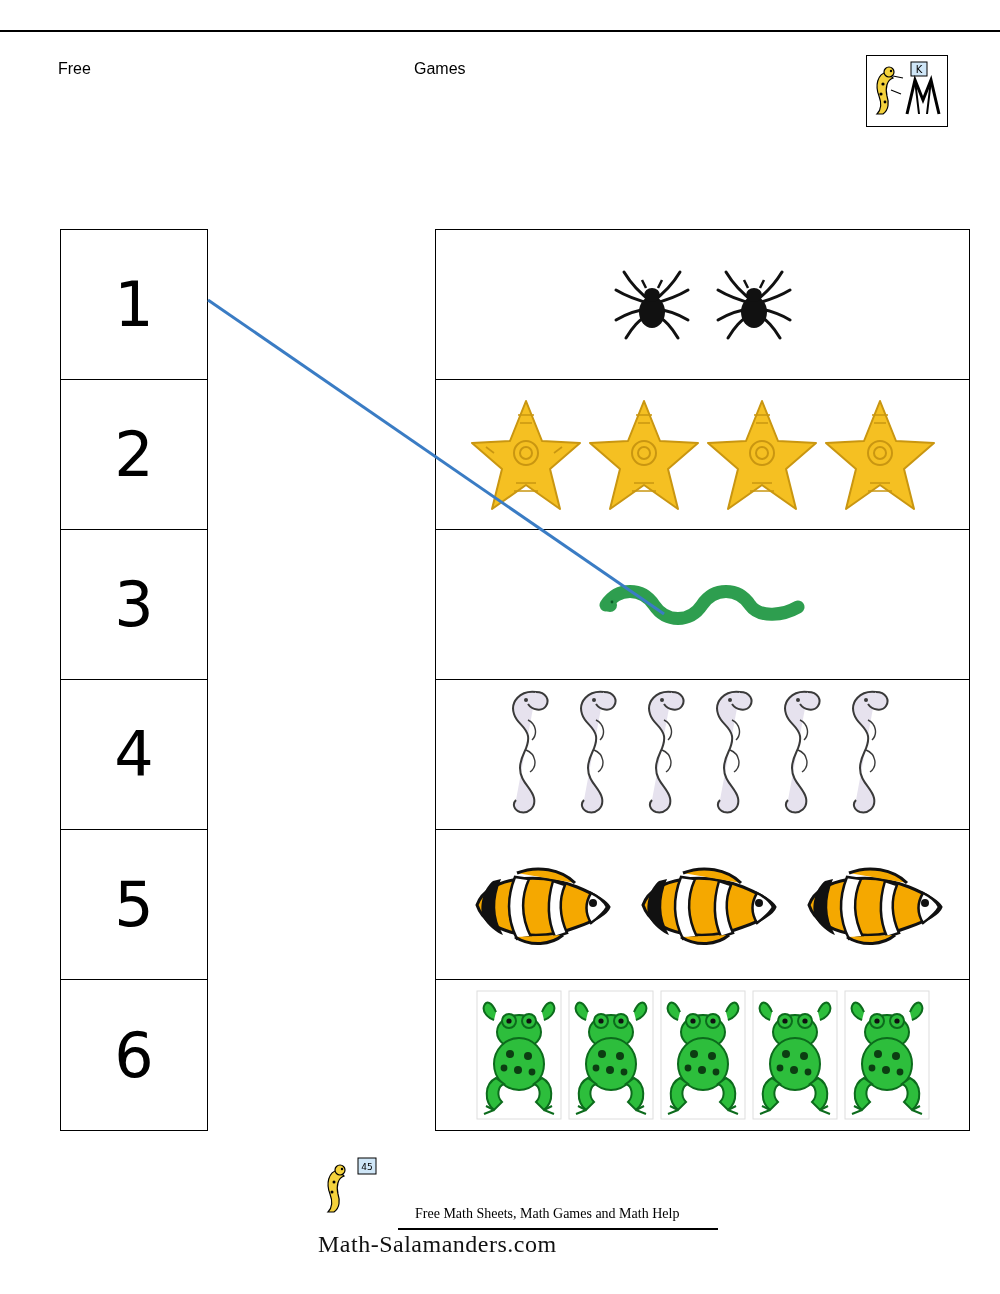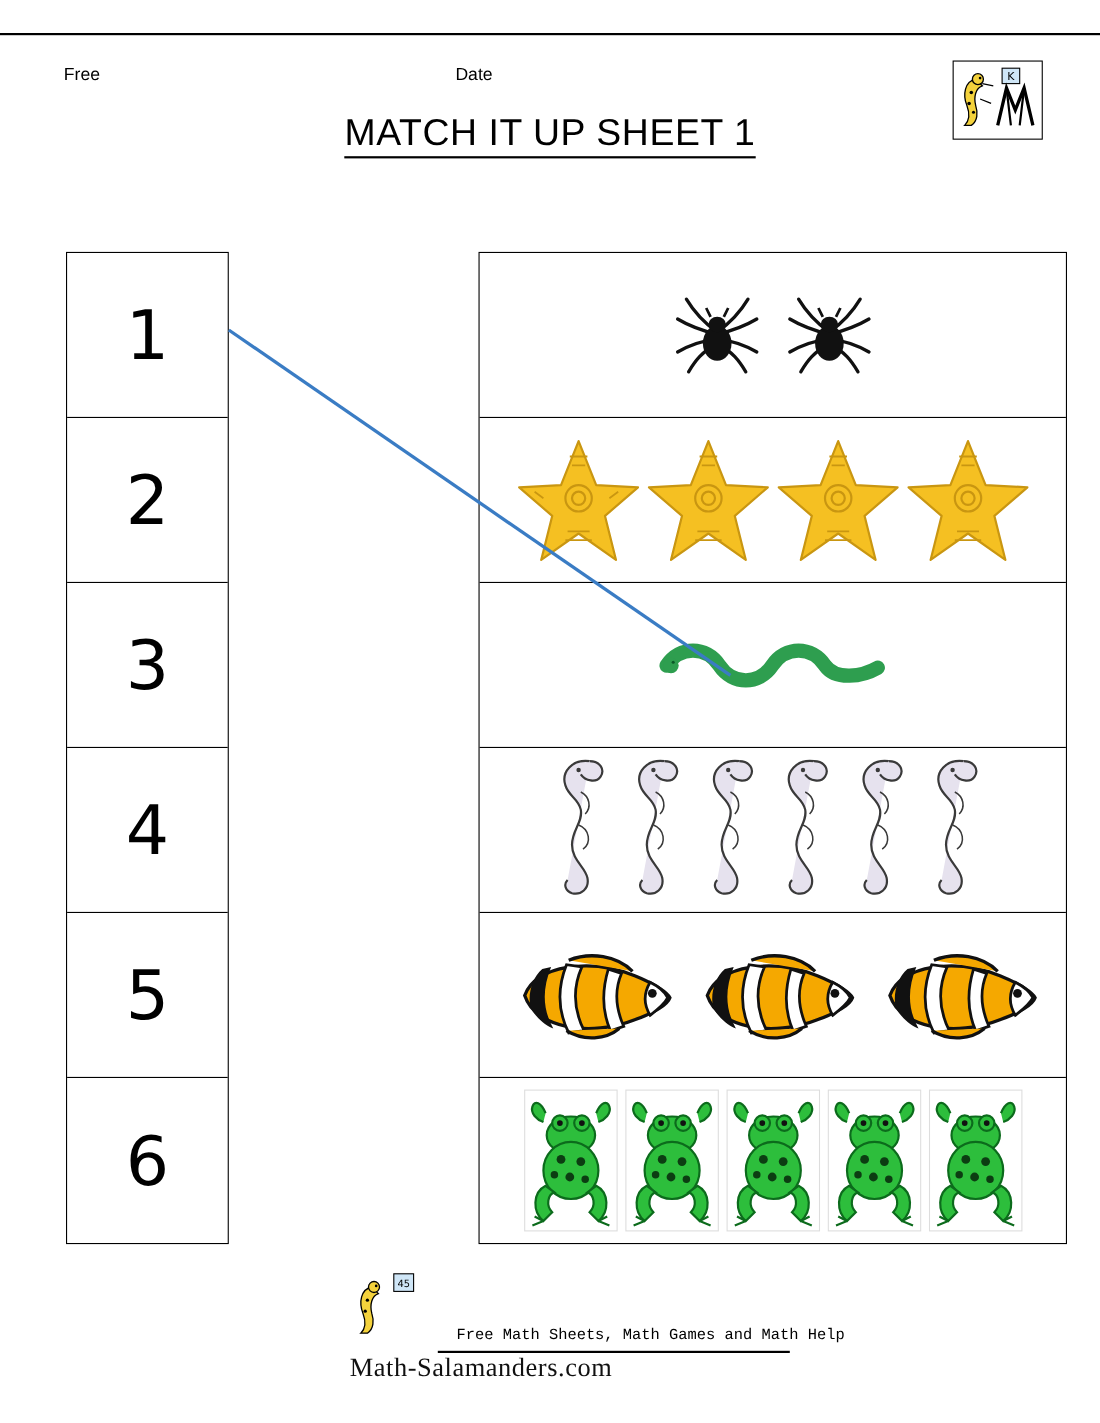--- a/index.html
+++ b/index.html
@@ -109,21 +109,21 @@
     position: absolute;
     left: 0; top: 0;
     width: 1000px; height: 1294px;
     pointer-events: none;
   }
   .footer-tagline {
     position: absolute;
     left: 415px; top: 1206px;
     font-size: 14px;
     color: #000;
-    font-family: Liberation Mono, monospace;
+    font-family: Liberation Serif, serif;
   }
   .footer-rule {
     position: absolute;
     left: 398px; top: 1228px;
     width: 320px; height: 2px;
     background: #000;
   }
   .footer-brand {
     position: absolute;
     left: 318px; top: 1231px;
@@ -141,21 +141,21 @@
   svg { display: block; }
 </style>
 </head>
 <body>
 
 <div class="page">
 
   <div class="top-rule"></div>
 
   <div class="name-label">Free</div>
-  <div class="date-label">Date</div>
+  <div class="date-label">Games</div>
 
   <div class="logo-box">
     <div class="logo-inner">
       <svg width="78" height="68" viewBox="0 0 78 68">
 
         <rect x="44" y="6" width="16" height="14" fill="#cfe6f7" stroke="#000" stroke-width="1"></rect>
         <text x="52" y="17" font-size="10" font-family="DejaVu Sans, sans-serif" text-anchor="middle" fill="#000">K</text>
 
         <path d="M40 58 L48 24 L56 44 L64 24 L72 58" fill="none" stroke="#000" stroke-width="3"></path>
         <path d="M48 24 L52 58 M60 58 L64 24" fill="none" stroke="#000" stroke-width="2"></path>
@@ -164,23 +164,20 @@
         <circle cx="22" cy="16" r="5" fill="#F4D23C" stroke="#000" stroke-width="1.2"></circle>
         <circle cx="24" cy="15" r="1.2" fill="#000"></circle>
         <circle cx="16" cy="28" r="1.6" fill="#000"></circle>
         <circle cx="14" cy="38" r="1.6" fill="#000"></circle>
         <circle cx="18" cy="46" r="1.4" fill="#000"></circle>
         <path d="M26 20 L36 22 M24 34 L34 38" stroke="#000" stroke-width="1.2" fill="none"></path>
       </svg>
     </div>
   </div>
 
-  <div class="title">
-    <span>MATCH IT UP SHEET 1</span>
-  </div>
 
 
   <div class="num-col">
     <div class="num-cell">
         <span>1</span>
       </div>
     <div class="num-cell">
         <span>2</span>
       </div>
     <div class="num-cell">

